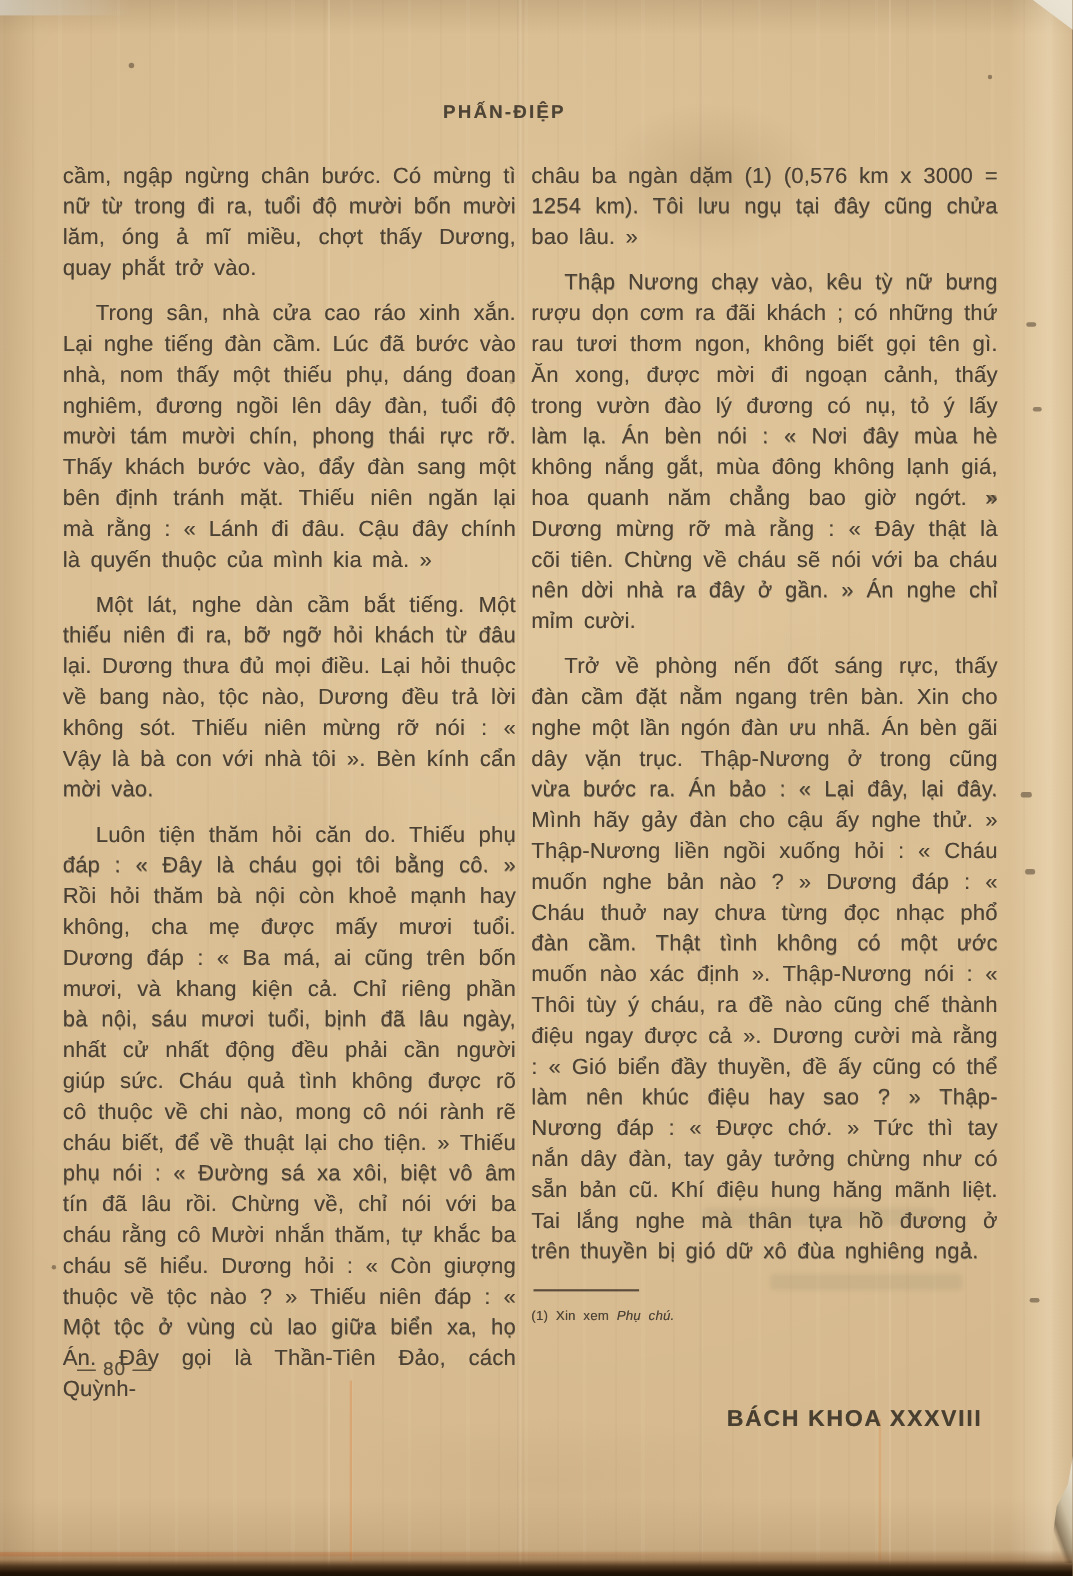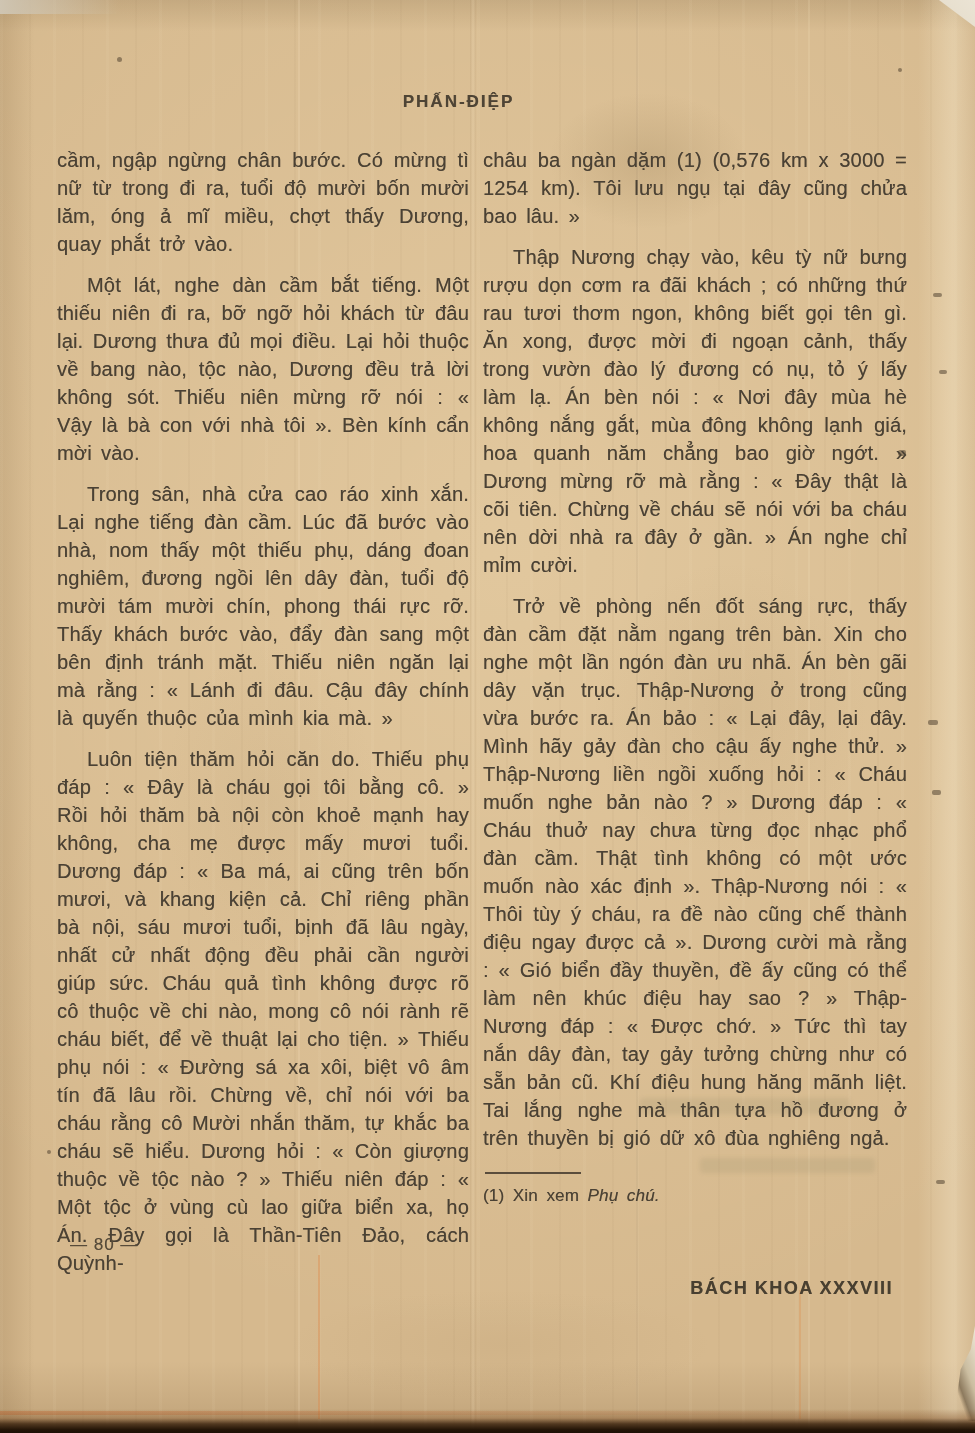--- a/index.html
+++ b/index.html
@@ -77,31 +77,31 @@
   }
   .col-left{left:57px;width:412px;}
   .col-right{left:483px;width:424px;}
   .col p{margin:0;text-indent:30px;}
   .col p + p{margin-top:13px;}
   .col p.noindent{text-indent:0;}
   .footnote-rule{
     width:96px;height:0;border-top:2px solid #5a4d3c;
     margin:20px 0 9px 2px;
   }
-  .footnote{font-size:17px;line-height:26px;text-indent:0 !important;}
+  .footnote{font-size:12px;line-height:26px;text-indent:0 !important;}
   .footnote .italic{font-style:italic;}
   .page-number{
     position:absolute;left:70px;top:1219px;
     font-size:17px;letter-spacing:1px;color:#55globe;color:#554a39;
     text-shadow:0.3px 0.3px 0.4px rgba(85,74,57,0.5);
     margin-top:16px;
   }
   .issue-label{
     position:absolute;right:94px;top:1278px;
-    font-size:18px;font-weight:bold;letter-spacing:1.5px;color:#48puis;color:#483f30;
+    font-size:21px;font-weight:bold;letter-spacing:1.5px;color:#48puis;color:#483f30;
     text-shadow:0.3px 0.3px 0.5px rgba(72,63,48,0.6);
   }
 </style>
 </head>
 <body>
 
 <div class="page">
 
   <div class="streaks"></div>
   <div class="crease c1"></div>
@@ -130,22 +130,22 @@
   <div class="speck" style="left:928px;top:720px;width:10px;height:5px;border-radius:2px;"></div>
   <div class="speck" style="left:932px;top:790px;width:9px;height:5px;border-radius:2px;"></div>
   <div class="speck" style="left:936px;top:1180px;width:9px;height:4px;border-radius:2px;"></div>
   <div class="speck" style="left:47px;top:1150px;width:4px;height:4px;"></div>
   <div class="speck" style="left:463px;top:345px;width:4px;height:4px;opacity:.6;"></div>
 
   <div class="header-title">PHẤN-ĐIỆP</div>
 
   <div class="col col-left">
     <p class="noindent">cầm, ngập ngừng chân bước. Có mừng tì nữ từ trong đi ra, tuổi độ mười bốn mười lăm, óng ả mĩ miều, chợt thấy Dương, quay phắt trở vào.</p>
+    <p>Trong sân, nhà cửa cao ráo xinh xắn. Lại nghe tiếng đàn cầm. Lúc đã bước vào nhà, nom thấy một thiếu phụ, dáng đoan nghiêm, đương ngồi lên dây đàn, tuổi độ mười tám mười chín, phong thái rực rỡ. Thấy khách bước vào, đẩy đàn sang một bên định tránh mặt. Thiếu niên ngăn lại mà rằng : « Lánh đi đâu. Cậu đây chính là quyến thuộc của mình kia mà. »</p>
     <p>Một lát, nghe dàn cầm bắt tiếng. Một thiếu niên đi ra, bỡ ngỡ hỏi khách từ đâu lại. Dương thưa đủ mọi điều. Lại hỏi thuộc về bang nào, tộc nào, Dương đều trả lời không sót. Thiếu niên mừng rỡ nói : « Vậy là bà con với nhà tôi ». Bèn kính cẩn mời vào.</p>
-    <p>Trong sân, nhà cửa cao ráo xinh xắn. Lại nghe tiếng đàn cầm. Lúc đã bước vào nhà, nom thấy một thiếu phụ, dáng đoan nghiêm, đương ngồi lên dây đàn, tuổi độ mười tám mười chín, phong thái rực rỡ. Thấy khách bước vào, đẩy đàn sang một bên định tránh mặt. Thiếu niên ngăn lại mà rằng : « Lánh đi đâu. Cậu đây chính là quyến thuộc của mình kia mà. »</p>
     <p>Luôn tiện thăm hỏi căn do. Thiếu phụ đáp : « Đây là cháu gọi tôi bằng cô. » Rồi hỏi thăm bà nội còn khoẻ mạnh hay không, cha mẹ được mấy mươi tuổi. Dương đáp : « Ba má, ai cũng trên bốn mươi, và khang kiện cả. Chỉ riêng phần bà nội, sáu mươi tuổi, bịnh đã lâu ngày, nhất cử nhất động đều phải cần người giúp sức. Cháu quả tình không được rõ cô thuộc về chi nào, mong cô nói rành rẽ cháu biết, để về thuật lại cho tiện. » Thiếu phụ nói : « Đường sá xa xôi, biệt vô âm tín đã lâu rồi. Chừng về, chỉ nói với ba cháu rằng cô Mười nhắn thăm, tự khắc ba cháu sẽ hiểu. Dương hỏi : « Còn giượng thuộc về tộc nào ? » Thiếu niên đáp : « Một tộc ở vùng cù lao giữa biển xa, họ Án. Đây gọi là Thần-Tiên Đảo, cách Quỳnh-</p>
   </div>
 
   <div class="col col-right">
     <p class="noindent">châu ba ngàn dặm (1) (0,576 km x 3000 = 1254 km). Tôi lưu ngụ tại đây cũng chửa bao lâu. »</p>
     <p>Thập Nương chạy vào, kêu tỳ nữ bưng rượu dọn cơm ra đãi khách ; có những thứ rau tươi thơm ngon, không biết gọi tên gì. Ăn xong, được mời đi ngoạn cảnh, thấy trong vườn đào lý đương có nụ, tỏ ý lấy làm lạ. Án bèn nói : « Nơi đây mùa hè không nắng gắt, mùa đông không lạnh giá, hoa quanh năm chẳng bao giờ ngớt. » Dương mừng rỡ mà rằng : « Đây thật là cõi tiên. Chừng về cháu sẽ nói với ba cháu nên dời nhà ra đây ở gần. » Án nghe chỉ mỉm cười.</p>
     <p>Trở về phòng nến đốt sáng rực, thấy đàn cầm đặt nằm ngang trên bàn. Xin cho nghe một lần ngón đàn ưu nhã. Án bèn gãi dây vặn trục. Thập-Nương ở trong cũng vừa bước ra. Án bảo : « Lại đây, lại đây. Mình hãy gảy đàn cho cậu ấy nghe thử. » Thập-Nương liền ngồi xuống hỏi : « Cháu muốn nghe bản nào ? » Dương đáp : « Cháu thuở nay chưa từng đọc nhạc phổ đàn cầm. Thật tình không có một ước muốn nào xác định ». Thập-Nương nói : « Thôi tùy ý cháu, ra đề nào cũng chế thành điệu ngay được cả ». Dương cười mà rằng : « Gió biển đầy thuyền, đề ấy cũng có thể làm nên khúc điệu hay sao ? » Thập-Nương đáp : « Được chớ. » Tức thì tay nắn dây đàn, tay gảy tưởng chừng như có sẵn bản cũ. Khí điệu hung hăng mãnh liệt. Tai lắng nghe mà thân tựa hồ đương ở trên thuyền bị gió dữ xô đùa nghiêng ngả.</p>
     <div class="footnote-rule"></div>
     <p class="footnote noindent"><span>(1)</span>&nbsp;<span>Xin xem</span>&nbsp;<span class="italic">Phụ chú.</span></p>
   </div>

